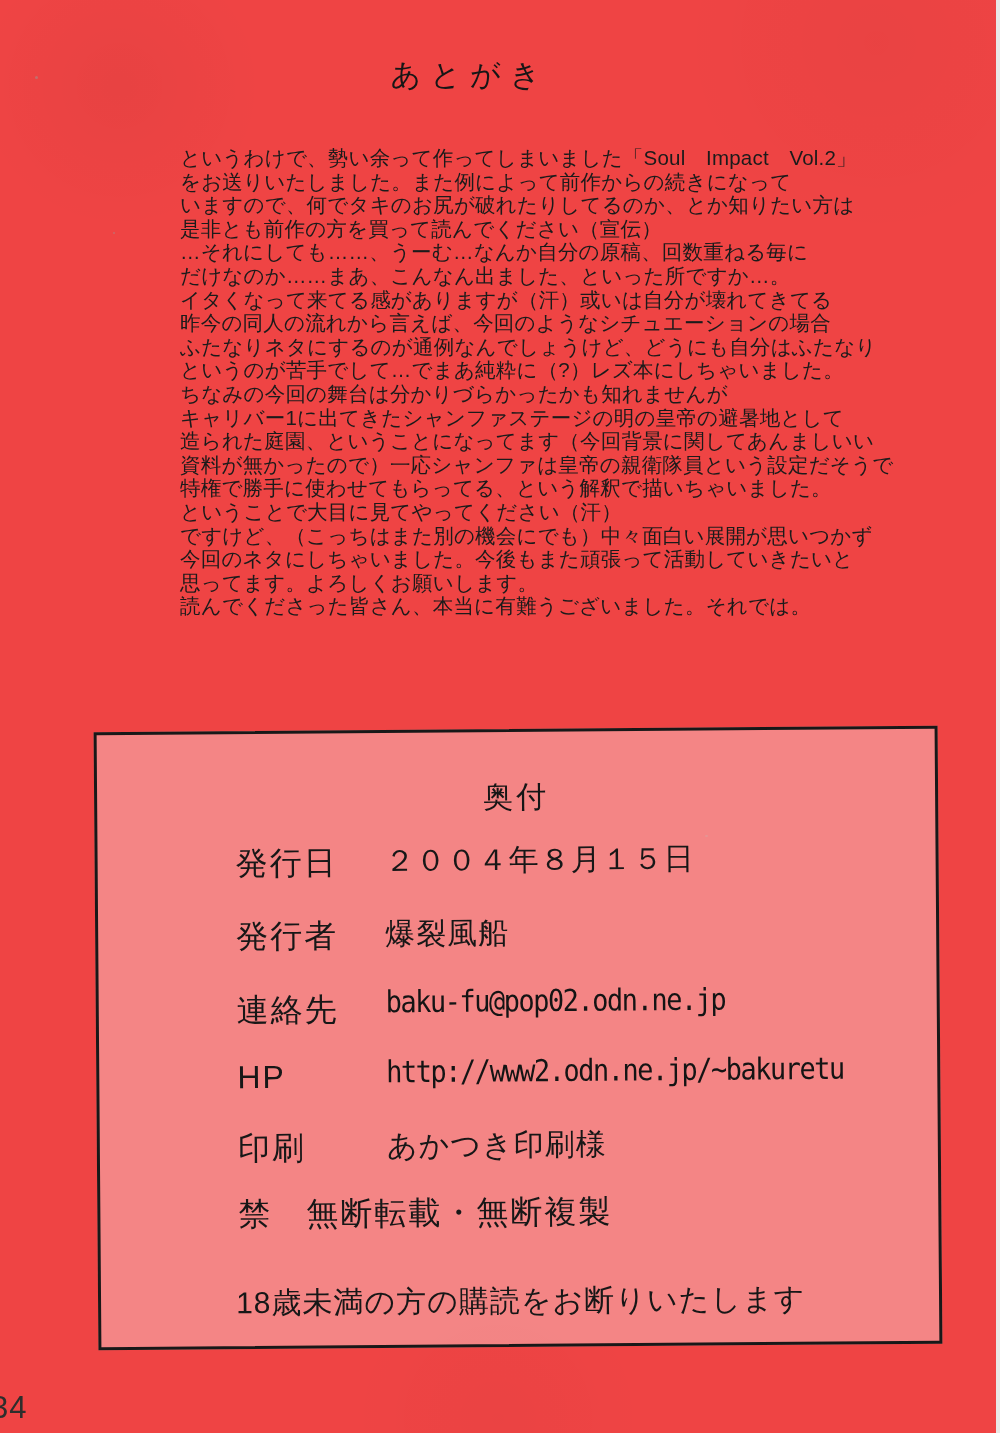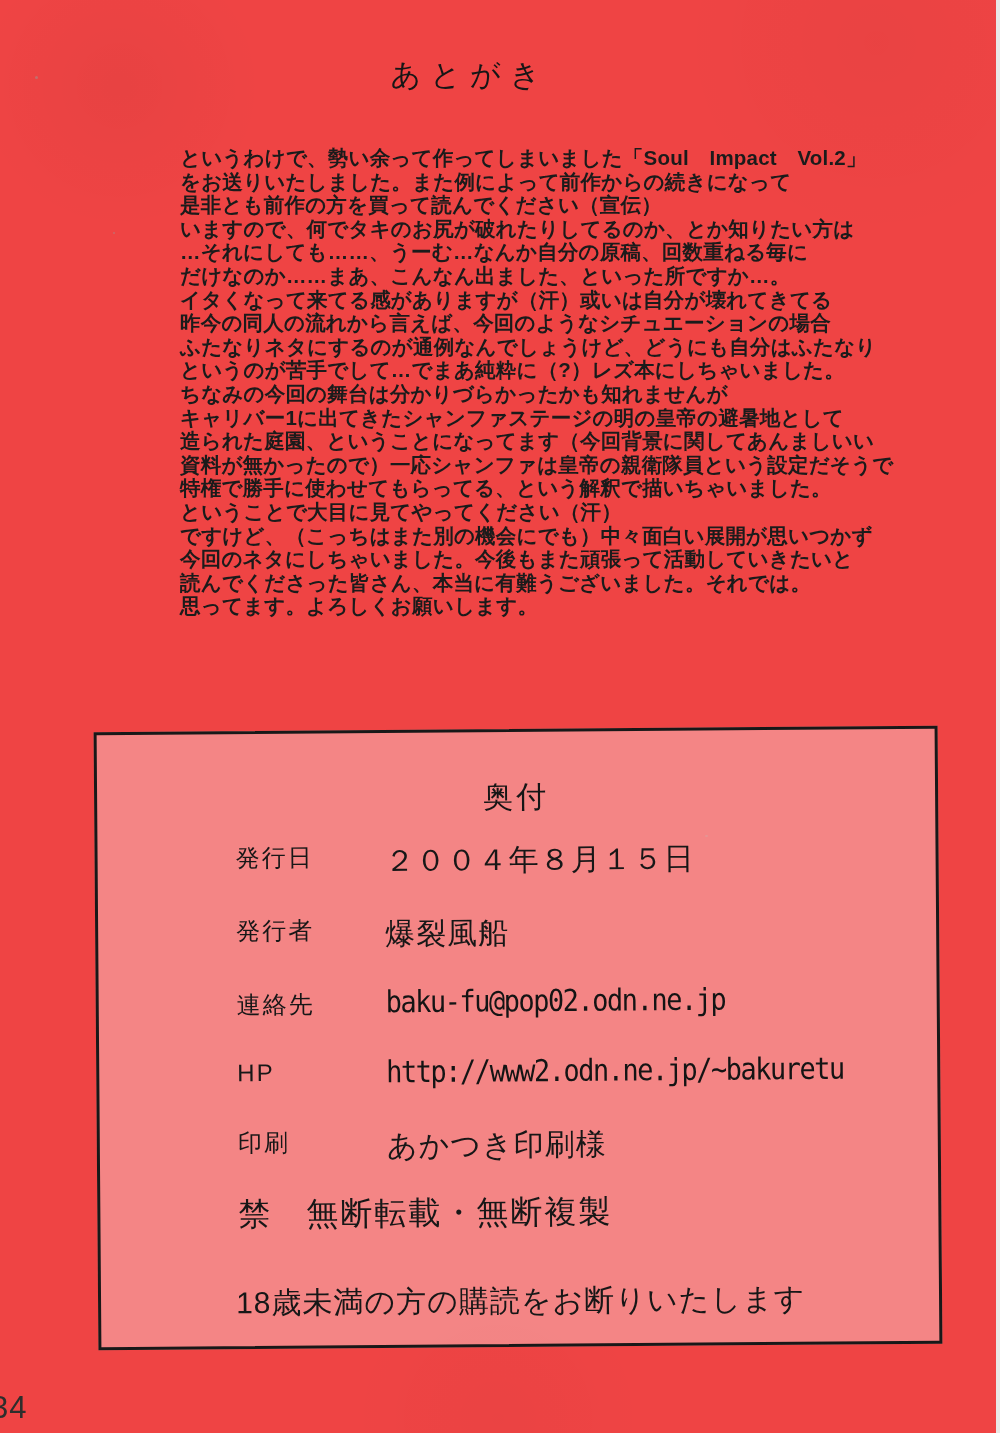--- a/index.html
+++ b/index.html
@@ -41,21 +41,21 @@
   }
   .afterword-body{
     position:absolute;
     left:180px;top:146px;
     width:690px;
     font-size:20.5px;
     line-height:23.6px;
     letter-spacing:0.2px;
     white-space:nowrap;
     color:#1b1b1b;
-    font-weight:700;
+    font-weight:400;
   }
   .afterword-body .line{height:23.6px;}
 
   .colophon{
     position:absolute;
     left:96px;top:729px;
     width:844px;height:618px;
     border:3px solid #181818;
     transform:rotate(-0.45deg);
     box-sizing:border-box;
@@ -66,21 +66,21 @@
     left:0;top:45px;width:100%;
     text-align:center;
     font-size:30px;
     letter-spacing:3px;
     font-weight:500;
     color:#161616;
   }
   .colophon .row{position:absolute;left:0;width:100%;}
   .colophon .row .label{
     position:absolute;left:138px;top:0;
-    font-size:24px;letter-spacing:2px;font-weight:500;color:#171717;
+    font-size:32px;letter-spacing:2px;font-weight:500;color:#171717;
     white-space:nowrap;
   }
   .colophon .row .value{
     position:absolute;left:287px;top:0;
     font-size:30px;letter-spacing:1px;font-weight:500;color:#171717;
     white-space:nowrap;
   }
   .colophon .row.r-date   {top:108px;}
   .colophon .row.r-pub    {top:181px;}
   .colophon .row.r-contact{top:255px;}
@@ -119,38 +119,38 @@
 
   <div class="speck s1"></div>
   <div class="speck s2"></div>
   <div class="speck s3"></div>
 
   <div class="afterword-title">あとがき</div>
 
   <div class="afterword-body">
     <div class="line">というわけで、勢い余って作ってしまいました「Soul　Impact　Vol.2」</div>
     <div class="line">をお送りいたしました。また例によって前作からの続きになって</div>
+    <div class="line">いますので、何でタキのお尻が破れたりしてるのか、とか知りたい方は</div>
     <div class="line">是非とも前作の方を買って読んでください（宣伝）</div>
-    <div class="line">いますので、何でタキのお尻が破れたりしてるのか、とか知りたい方は</div>
     <div class="line">…それにしても……、うーむ…なんか自分の原稿、回数重ねる毎に</div>
     <div class="line">だけなのか……まあ、こんなん出ました、といった所ですか…。</div>
     <div class="line">イタくなって来てる感がありますが（汗）或いは自分が壊れてきてる</div>
     <div class="line">昨今の同人の流れから言えば、今回のようなシチュエーションの場合</div>
     <div class="line">ふたなりネタにするのが通例なんでしょうけど、どうにも自分はふたなり</div>
     <div class="line">というのが苦手でして…でまあ純粋に（?）レズ本にしちゃいました。</div>
     <div class="line">ちなみの今回の舞台は分かりづらかったかも知れませんが</div>
     <div class="line">キャリバー1に出てきたシャンファステージの明の皇帝の避暑地として</div>
     <div class="line">造られた庭園、ということになってます（今回背景に関してあんましいい</div>
     <div class="line">資料が無かったので）一応シャンファは皇帝の親衛隊員という設定だそうで</div>
     <div class="line">特権で勝手に使わせてもらってる、という解釈で描いちゃいました。</div>
     <div class="line">ということで大目に見てやってください（汗）</div>
     <div class="line">ですけど、（こっちはまた別の機会にでも）中々面白い展開が思いつかず</div>
     <div class="line">今回のネタにしちゃいました。今後もまた頑張って活動していきたいと</div>
+    <div class="line">思ってます。よろしくお願いします。</div>
     <div class="line">読んでくださった皆さん、本当に有難うございました。それでは。</div>
-    <div class="line">思ってます。よろしくお願いします。</div>
   </div>
 
   <div class="colophon">
     <div class="box-title">奥付</div>
 
     <div class="row r-date">
       <span class="label">発行日</span>
       <span class="value">２００４年８月１５日</span>
     </div>
 

